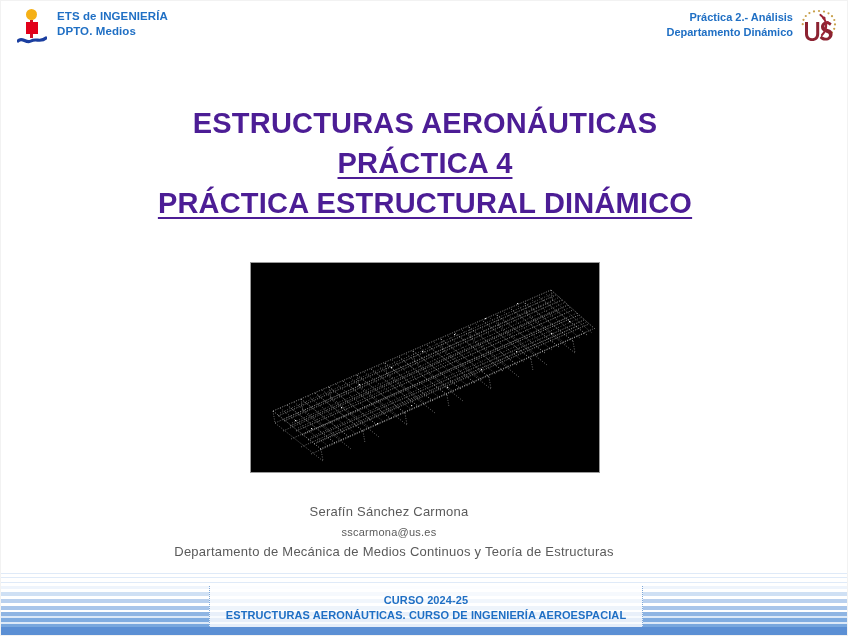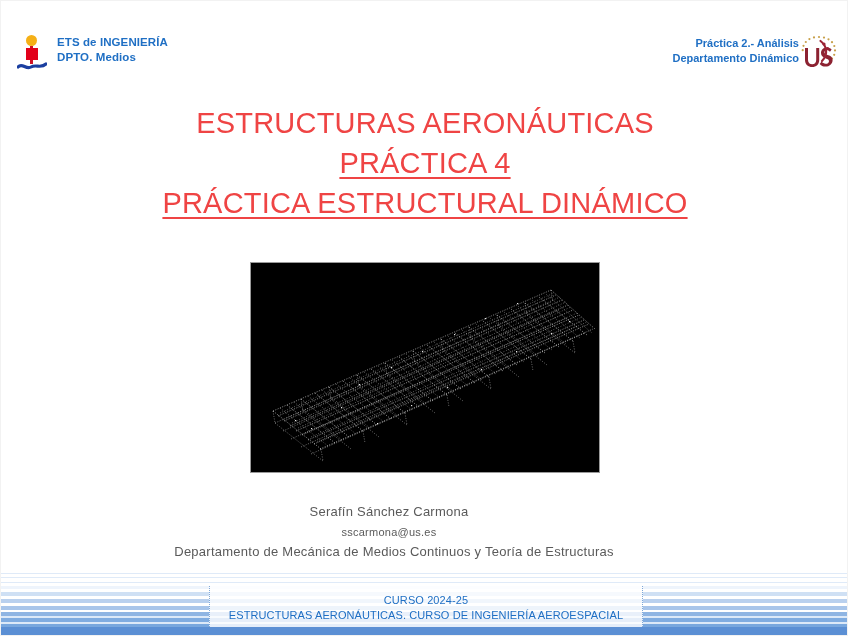--- a/index.html
+++ b/index.html
@@ -20,21 +20,20 @@
     border: 1px solid #f2f2f2;
   }
 
   
   #header {
     position: absolute;
     left: 0;
     top: 0;
     width: 848px;
     height: 58px;
-    margin-top: 26px;
   }
   .hdr-left {
     position: absolute;
     left: 14px;
     top: 6px;
     display: flex;
     align-items: flex-start;
     gap: 8px;
   }
   .etsi-logo {
@@ -86,20 +85,21 @@
     letter-spacing: 0.1px;
     white-space: nowrap;
   }
 
   .hdr-right {
     position: absolute;
     right: 10px;
     top: 6px;
     display: flex;
     align-items: flex-start;
+    gap: 6px;
   }
   .hdr-right-text {
     text-align: right;
     line-height: 1.32;
     padding-top: 3px;
   }
   .hdr-right-text div {
     font-size: 11px;
     font-weight: bold;
     color: #1F6FC4;
@@ -114,22 +114,22 @@
   
   #title-block {
     position: absolute;
     left: 0;
     top: 102px;
     width: 848px;
     text-align: center;
   }
   .title-line {
     font-size: 29px;
-    font-weight: normal;
-    color: #ef4444;
+    font-weight: bold;
+    color: #4c1d95;
     line-height: 1.38;
     letter-spacing: 0.2px;
     white-space: nowrap;
   }
   .title-line span.u {
     text-decoration: underline;
     text-underline-offset: 4px;
     text-decoration-thickness: 2px;
   }
 
@@ -209,21 +209,21 @@
     border-left: 1px dotted #7fa8d8;
     border-right: 1px dotted #7fa8d8;
     box-sizing: border-box;
     display: flex;
     flex-direction: column;
     align-items: center;
     justify-content: center;
   }
   #footer-panel div {
     color: #1F6FC4;
-    font-weight: normal;
+    font-weight: bold;
     white-space: nowrap;
     text-align: center;
   }
   .foot-course {
     font-size: 11px;
     letter-spacing: 0.1px;
     margin-bottom: 3px;
   }
   .foot-subject {
     font-size: 11px;

